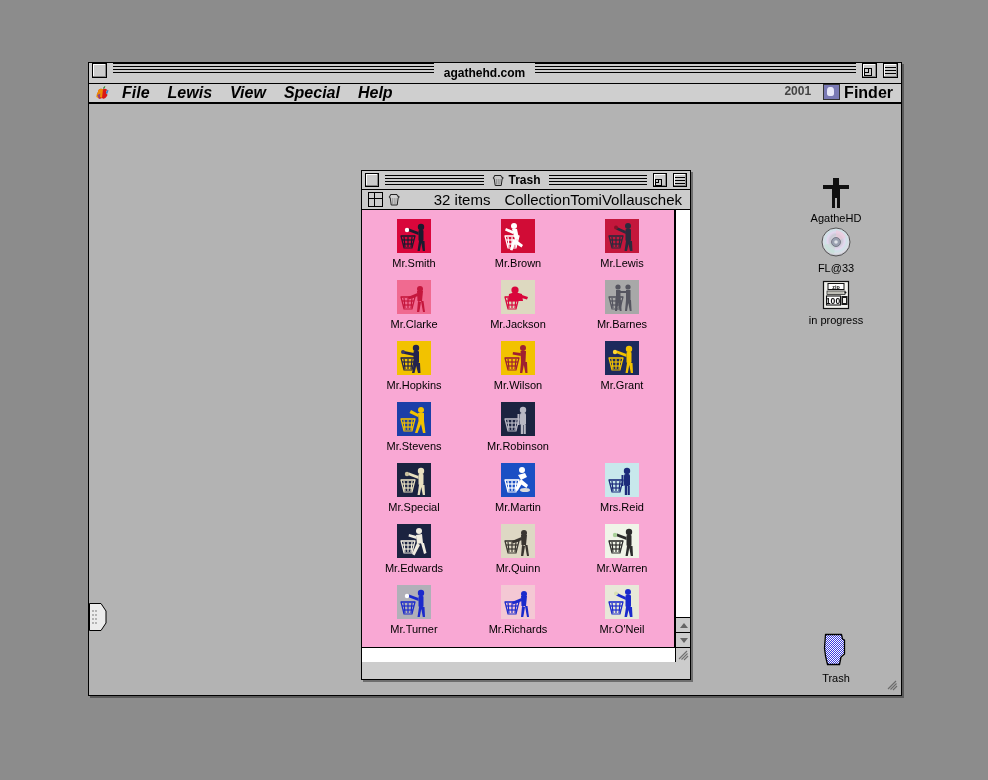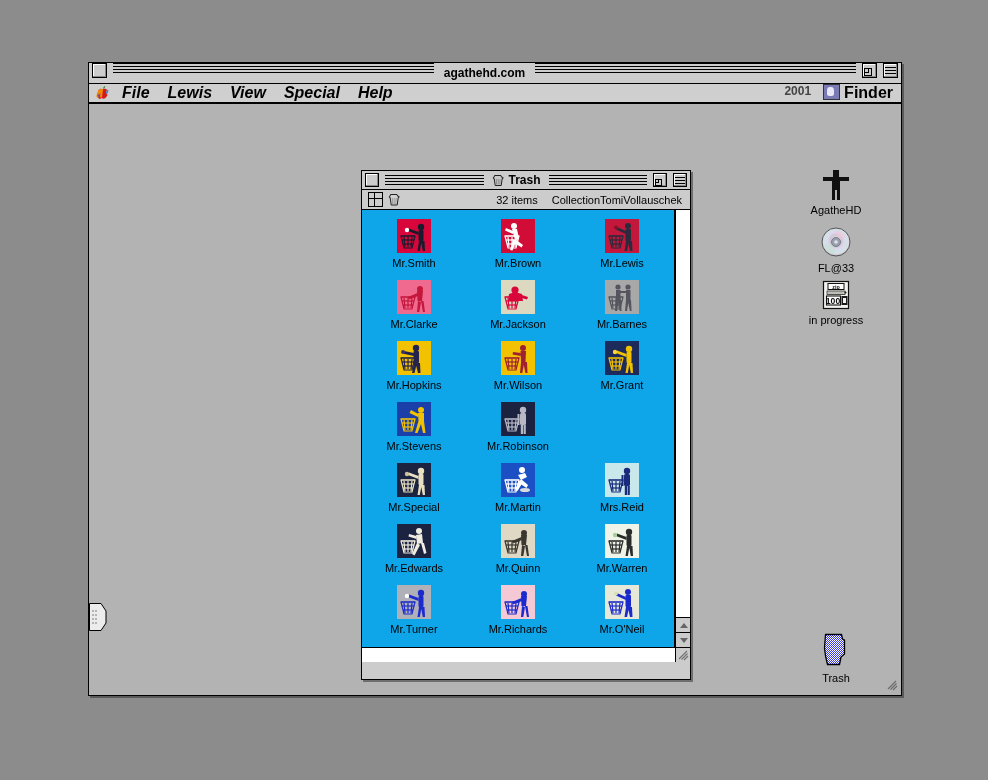--- a/index.html
+++ b/index.html
@@ -167,21 +167,21 @@
   }
   .tw-box.shade {
     background: repeating-linear-gradient(to bottom,
       #000 0, #000 1px, #ccc 1px, #ccc 3px);
   }
   .tw-info {
     height: 20px;
     background: #cccccc;
     border-bottom: 1px solid #000;
     display: flex; align-items: center;
-    font-size: 11px; color: #000;
+    font-size: 15px; color: #000;
     padding: 0 6px;
     box-sizing: border-box;
   }
   .tw-info .left-icons { display:flex; align-items:center; gap:5px; }
   .tw-info .count { margin-left: auto; padding-right: 14px; }
   .tw-info .volname { padding-right: 2px; }
   .grid-icon {
     width: 13px; height: 13px;
     border: 1px solid #000;
     background:
@@ -192,21 +192,21 @@
   .tw-content {
     position: relative;
     background: #ffffff;
     height: 452px;
     border-left: 0;
     overflow: hidden;
   }
   .tw-list {
     position: absolute;
     left: 0; top: 0; right: 15px; bottom: 15px;
-    background: #0ea5e9;
+    background: #f9a8d4;
     border-right: 1px solid #000;
     overflow: hidden;
   }
   .file-grid {
     position: relative;
     padding-top: 6px;
   }
   .file-row {
     display: flex;
   }
@@ -323,21 +323,21 @@
             <circle cx="4" cy="13" r="0.9"></circle>
               <circle cx="7" cy="13" r="0.9"></circle>
             <circle cx="4" cy="17" r="0.9"></circle>
               <circle cx="7" cy="17" r="0.9"></circle>
             <circle cx="4" cy="21" r="0.9"></circle>
               <circle cx="7" cy="21" r="0.9"></circle>
           </g>
         </svg>
       </span>
 
-      <div class="desk-icon" style="left:705px; top:62px;">
+      <div class="desk-icon" style="left:705px; top:70px;">
         <div class="glyph">
           <svg width="34" height="34" viewBox="0 0 34 34">
             <g fill="#101010">
               <rect x="4" y="9" width="26" height="4"></rect>
               <rect x="14" y="2" width="6" height="8"></rect>
               <rect x="13" y="12" width="8" height="10"></rect>
               <rect x="13" y="21" width="3" height="11"></rect>
               <rect x="18" y="21" width="3" height="11"></rect>
             </g>
           </svg>

